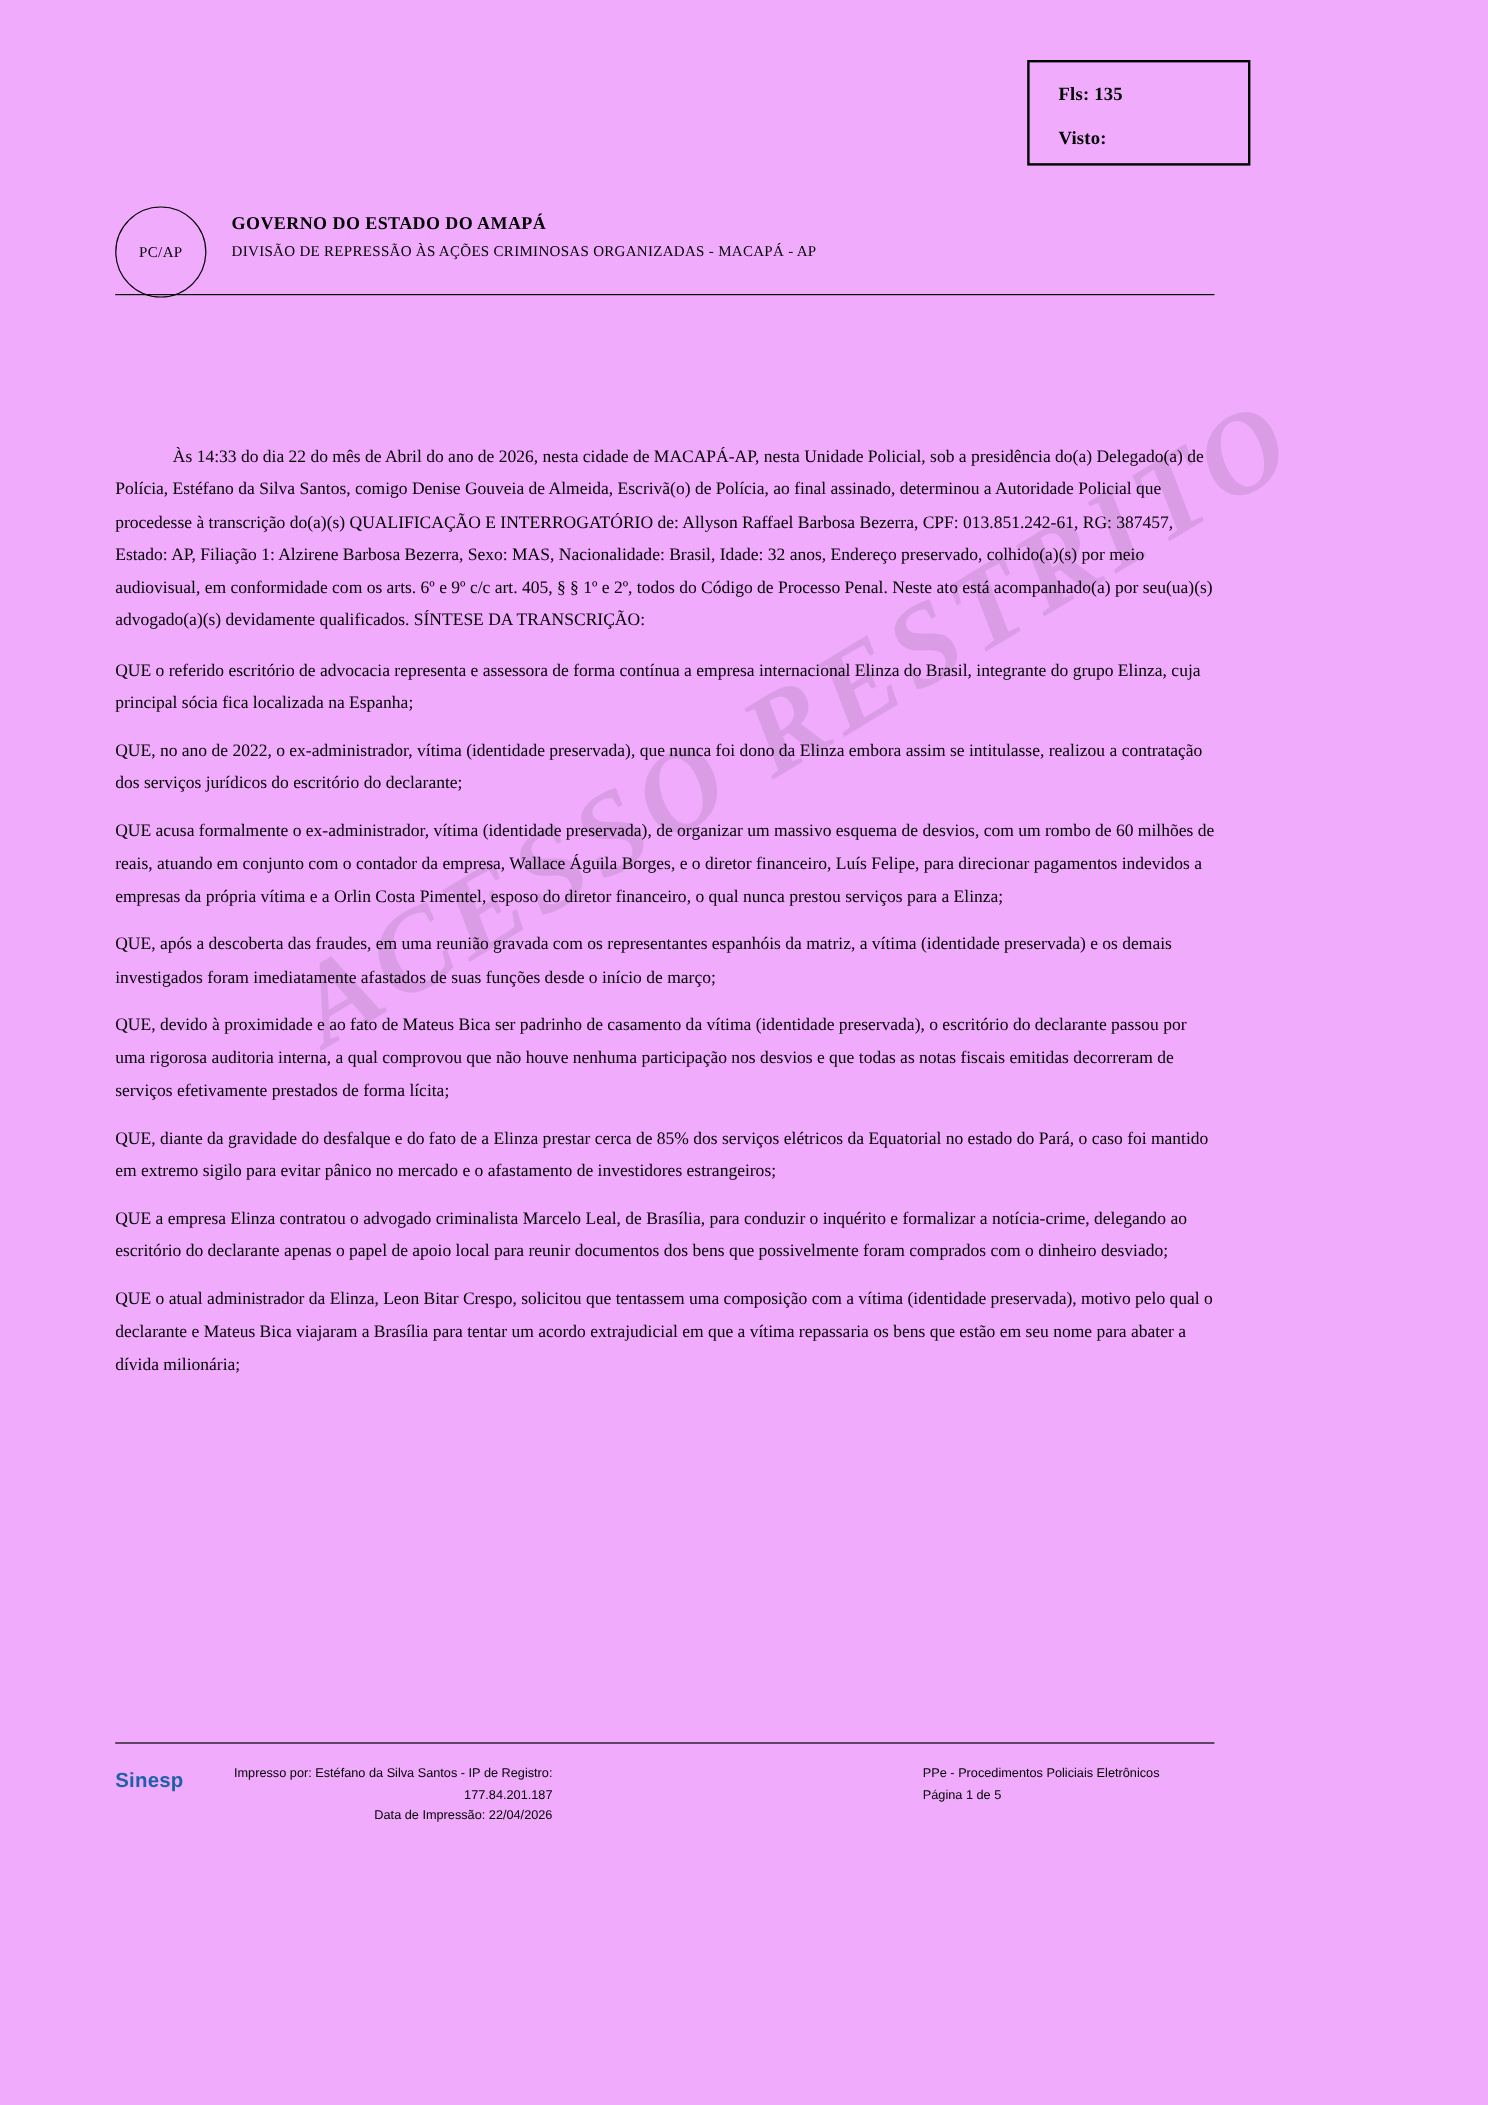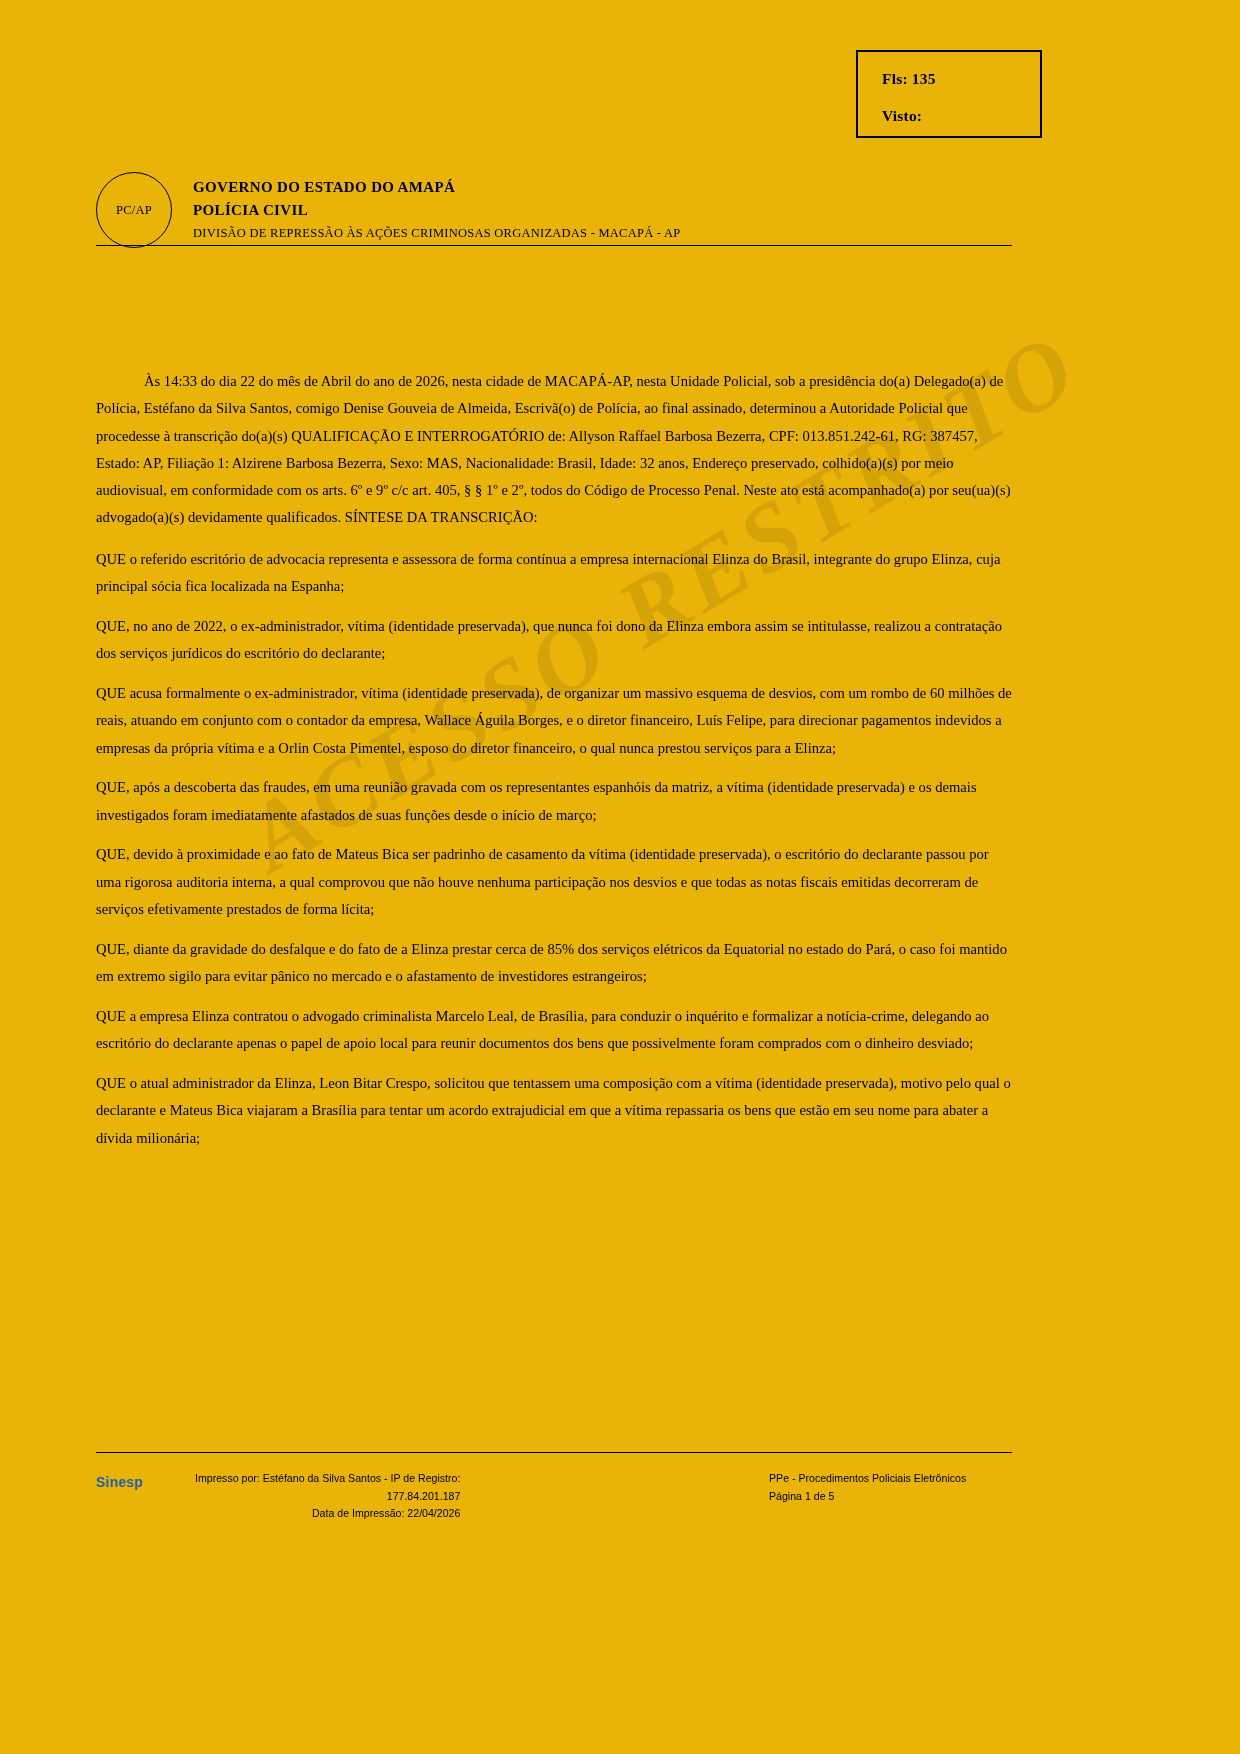--- a/index.html
+++ b/index.html
@@ -5,21 +5,21 @@
 <style>
   html, body {
     margin: 0;
     padding: 0;
     background: #ffffff;
   }
   .page {
     position: relative;
     width: 1240px;
     height: 1754px;
-    background: #eab308;
+    background: #f0abfc;
     font-family: "Liberation Serif", "DejaVu Serif", serif;
     color: #000000;
     overflow: hidden;
     box-sizing: border-box;
   }
 
   
   .fls-box {
     position: absolute;
     left: 856px;
@@ -179,21 +179,21 @@
     left: 96px;
     top: 1458px;
     width: 916px;
     height: 80px;
     font-family: "Liberation Sans", sans-serif;
   }
   .footer-brand {
     position: absolute;
     left: 0px;
     top: 16px;
-    font-size: 14px;
+    font-size: 17px;
     font-weight: bold;
     color: #1f5fa9;
     letter-spacing: 0.2px;
   }
   .footer-mid {
     position: absolute;
     left: 99px;
     top: 12px;
     font-size: 10.6px;
     line-height: 17.5px;
@@ -218,21 +218,20 @@
     <div class="fls-line">Fls: 135</div>
     <div class="fls-line">Visto:</div>
   </div>
 
   <div class="doc-header">
     <div class="seal">
       <span class="seal-text">PC/AP</span>
     </div>
     <div class="header-text">
       <div class="org-1">GOVERNO DO ESTADO DO AMAPÁ</div>
-      <div class="org-2">POLÍCIA CIVIL</div>
       <div class="org-3">DIVISÃO DE REPRESSÃO ÀS AÇÕES CRIMINOSAS ORGANIZADAS - MACAPÁ - AP</div>
     </div>
   </div>
   <div class="header-rule"></div>
 
 
   <div class="body-wrap">
     <p class="para lead">Às 14:33 do dia 22 do mês de Abril do ano de 2026, nesta cidade de MACAPÁ-AP, nesta Unidade Policial, sob a presidência do(a) Delegado(a) de Polícia, Estéfano da Silva Santos, comigo Denise Gouveia de Almeida, Escrivã(o) de Polícia, ao final assinado, determinou a Autoridade Policial que procedesse à transcrição do(a)(s) QUALIFICAÇÃO E INTERROGATÓRIO de: Allyson Raffael Barbosa Bezerra, CPF: 013.851.242-61, RG: 387457, Estado: AP, Filiação 1: Alzirene Barbosa Bezerra, Sexo: MAS, Nacionalidade: Brasil, Idade: 32 anos, Endereço preservado, colhido(a)(s) por meio audiovisual, em conformidade com os arts. 6º e 9º c/c art. 405, § § 1º e 2º, todos do Código de Processo Penal. Neste ato está acompanhado(a) por seu(ua)(s) advogado(a)(s) devidamente qualificados. SÍNTESE DA TRANSCRIÇÃO:</p>
     <p class="para">QUE o referido escritório de advocacia representa e assessora de forma contínua a empresa internacional Elinza do Brasil, integrante do grupo Elinza, cuja principal sócia fica localizada na Espanha;</p>
     <p class="para">QUE, no ano de 2022, o ex-administrador, vítima (identidade preservada), que nunca foi dono da Elinza embora assim se intitulasse, realizou a contratação dos serviços jurídicos do escritório do declarante;</p>

